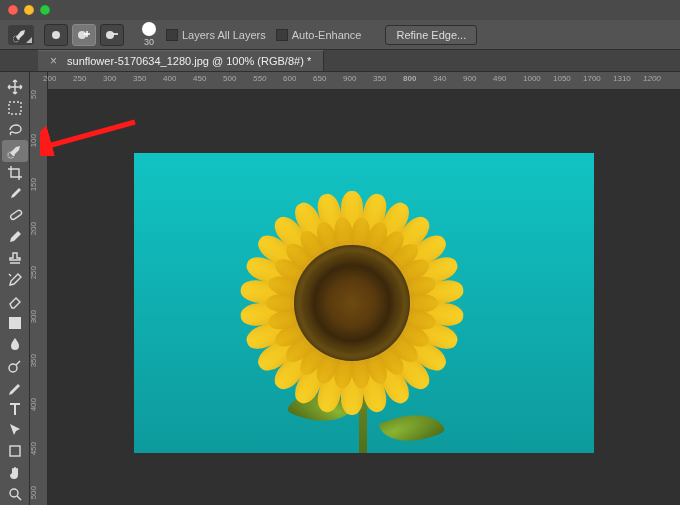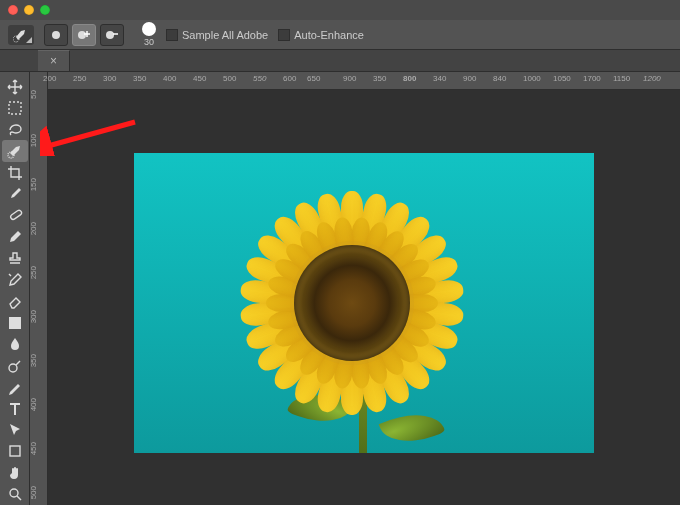--- a/index.html
+++ b/index.html
@@ -250,31 +250,33 @@
           <path d="M8 6h5" stroke="#fff" stroke-width="1.5"></path>
         </svg>
       </div>
   </div>
   <div class="brush-prev">
     <div class="circ"></div>
     <span>30</span>
   </div>
   <label class="chk">
     <span class="box"></span>
-    <span>Sample All Adobe</span>
+    <span>Layers All Layers</span>
   </label>
   <label class="chk">
     <span class="box"></span>
     <span>Auto-Enhance</span>
   </label>
+  <button class="btn">Refine Edge...</button>
 </div>
 
 <div class="tabbar">
   <div class="tab">
     <span class="x">×</span>
+    <span>sunflower-5170634_1280.jpg @ 100% (RGB/8#) *</span>
   </div>
 </div>
 
 <div class="workspace">
 
   <div class="toolstrip" id="toolstrip">
       <div class="tbtn">
         <svg viewBox="0 0 16 16">
           <path d="M8 1v14M1 8h14M8 1l-2 2M8 1l2 2M8 15l-2-2M8 15l2-2M1 8l2-2M1 8l2 2M15 8l-2-2M15 8l-2 2"></path>
         </svg>
@@ -397,31 +399,31 @@
     <div class="hrul" id="hrul">
         <span class="tick" style="left: -5px;">200</span>
         <span class="tick" style="left: 25px;">250</span>
         <span class="tick" style="left: 55px;">300</span>
         <span class="tick" style="left: 85px;">350</span>
         <span class="tick" style="left: 115px;">400</span>
         <span class="tick" style="left: 145px;">450</span>
         <span class="tick" style="left: 175px;">500</span>
         <span class="tick" style="left: 205px; font-style: italic;">550</span>
         <span class="tick" style="left: 235px;">600</span>
-        <span class="tick" style="left: 259px;">650</span>
+        <span class="tick" style="left: 265px;">650</span>
         <span class="tick" style="left: 295px;">900</span>
         <span class="tick" style="left: 325px;">350</span>
         <span class="tick" style="left: 355px; font-weight: bold;">800</span>
         <span class="tick" style="left: 385px;">340</span>
         <span class="tick" style="left: 415px;">900</span>
-        <span class="tick" style="left: 445px;">840</span>
+        <span class="tick" style="left: 445px;">490</span>
         <span class="tick" style="left: 475px;">1000</span>
         <span class="tick" style="left: 505px;">1050</span>
         <span class="tick" style="left: 535px;">1700</span>
-        <span class="tick" style="left: 565px;">1150</span>
+        <span class="tick" style="left: 565px;">1310</span>
         <span class="tick" style="left: 595px; font-style: italic;">1200</span>
       </div>
     <div class="canvas-wrap">
       <div class="image">
         <div class="stem"></div>
         <div class="leaf l1"></div>
         <div class="leaf l2"></div>
         <div class="flower">
           <div class="petals" id="petals">
               <div class="petal" style="transform: translate(-50%, -100%) rotate(0deg); height: 112px;"></div>

